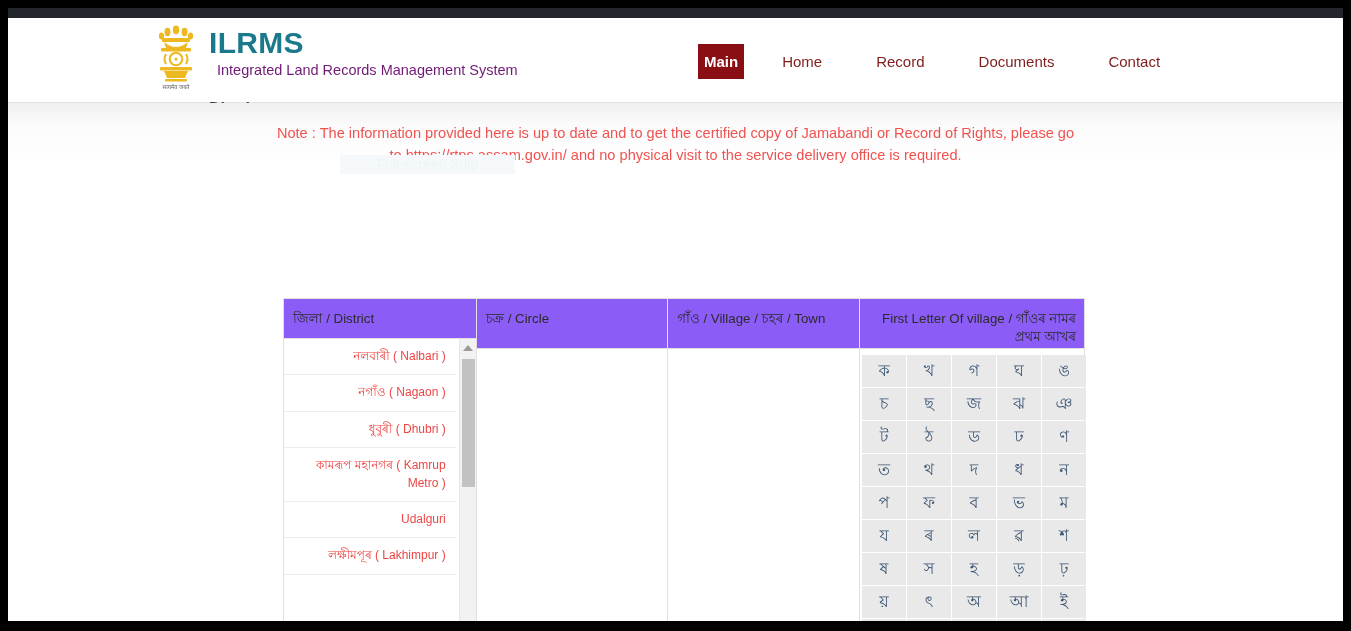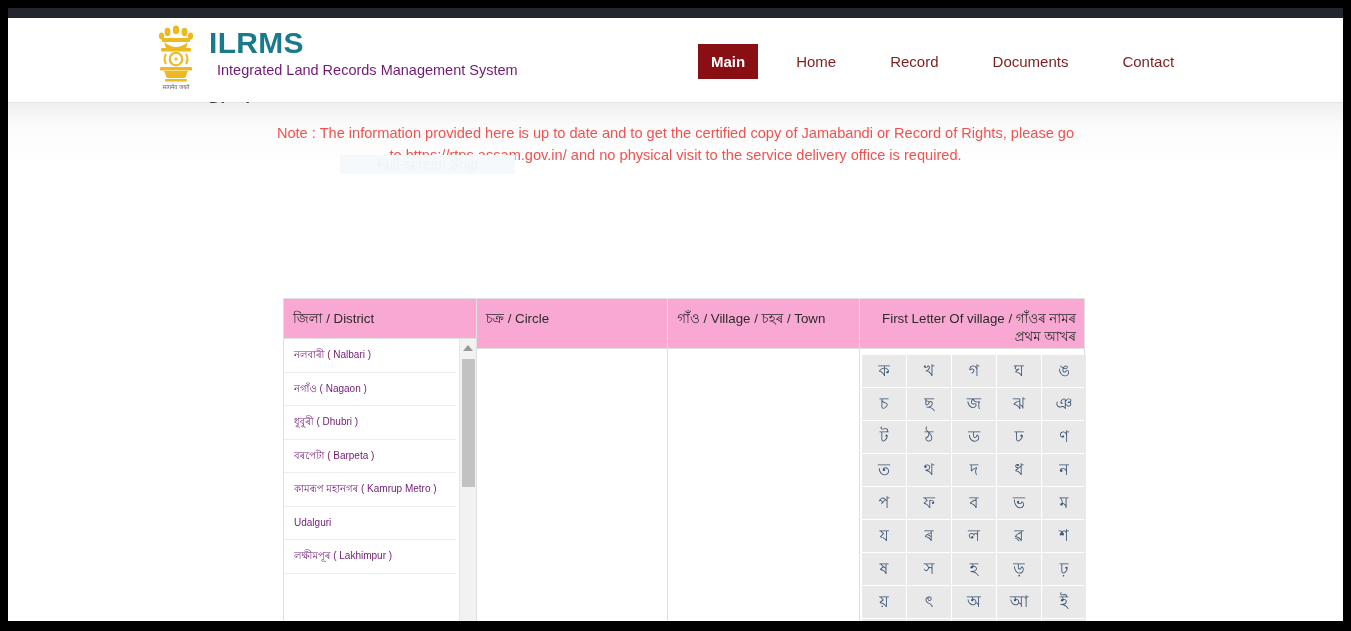--- a/index.html
+++ b/index.html
@@ -66,21 +66,21 @@
     color: #7f1d1d;
     padding: 9px 16px;
     text-decoration: none;
     white-space: nowrap;
     cursor: pointer;
   }
   .nav-item.active {
     background: #8a0f14;
     color: #fff;
     font-weight: bold;
-    padding: 9px 13px;
+    padding: 9px 6px;
   }
   .nav-gap { width: 22px; }
 
   
   #content {
     position: relative;
     height: 518px;
     background: linear-gradient(#f0f0f0 0px, #fbfbfb 22px, #ffffff 60px);
   }
   #notes {
@@ -110,21 +110,21 @@
   .col {
     border-right: 1px solid #e0e0e0;
     position: relative;
     background: #fff;
   }
   .col-head {
     font-size: 13.3px;
     color: #2b2b2b;
     padding: 11px 8px 10px 9px;
     line-height: 1.35;
-    background: #f9a8d4;
+    background: #8b5cf6;
     border-bottom: 1px solid #e0e0e0;
   }
   .col-district { width: 193px; }
   .col-district .col-head { height: 40px; }
   .col-circle { width: 192px; }
   .col-circle .col-head { height: 50px; }
   .col-village { width: 192px; }
   .col-village .col-head { height: 50px; }
   .col-letters { width: 225px; border-right: 1px solid #e0e0e0; }
   .col-letters .col-head { height: 50px; border-bottom: 1px solid #e0e0e0; text-align: right; }
@@ -134,27 +134,28 @@
     position: relative;
     height: 379px;
     overflow: hidden;
   }
   #district-list {
     height: 100%;
     overflow: hidden;
     padding-right: 20px;
   }
   .district-item {
-    font-size: 10px;
-    color: #701a75;
+    font-size: 12px;
+    color: #ef4444;
     padding: 9px 10px 9px 10px;
     border-bottom: 1px solid #ededed;
     line-height: 1.45;
     cursor: pointer;
     background: #fff;
+    text-align: right;
   }
   #district-scrollbar {
     position: absolute;
     right: 0; top: 0;
     width: 17px; height: 100%;
     background: #f2f2f2;
     border-left: 1px solid #e6e6e6;
   }
   .sb-arrow {
     position: absolute;
@@ -266,21 +267,20 @@
 
     <div id="panel">
 
       <div class="col col-district">
         <div class="col-head">জিলা / District</div>
         <div id="district-scrollwrap">
           <div id="district-list">
               <div class="district-item">নলবাৰী ( Nalbari )</div>
               <div class="district-item">নগাঁও ( Nagaon )</div>
               <div class="district-item">ধুবুৰী ( Dhubri )</div>
-              <div class="district-item">বৰপেটা ( Barpeta )</div>
               <div class="district-item">কামৰূপ মহানগৰ ( Kamrup Metro )</div>
               <div class="district-item">Udalguri</div>
               <div class="district-item">লক্ষীমপূৰ ( Lakhimpur )</div>
             </div>
           <div id="district-scrollbar">
             <div class="sb-arrow up">
                 <i></i>
               </div>
             <div id="sb-thumb"></div>
 

